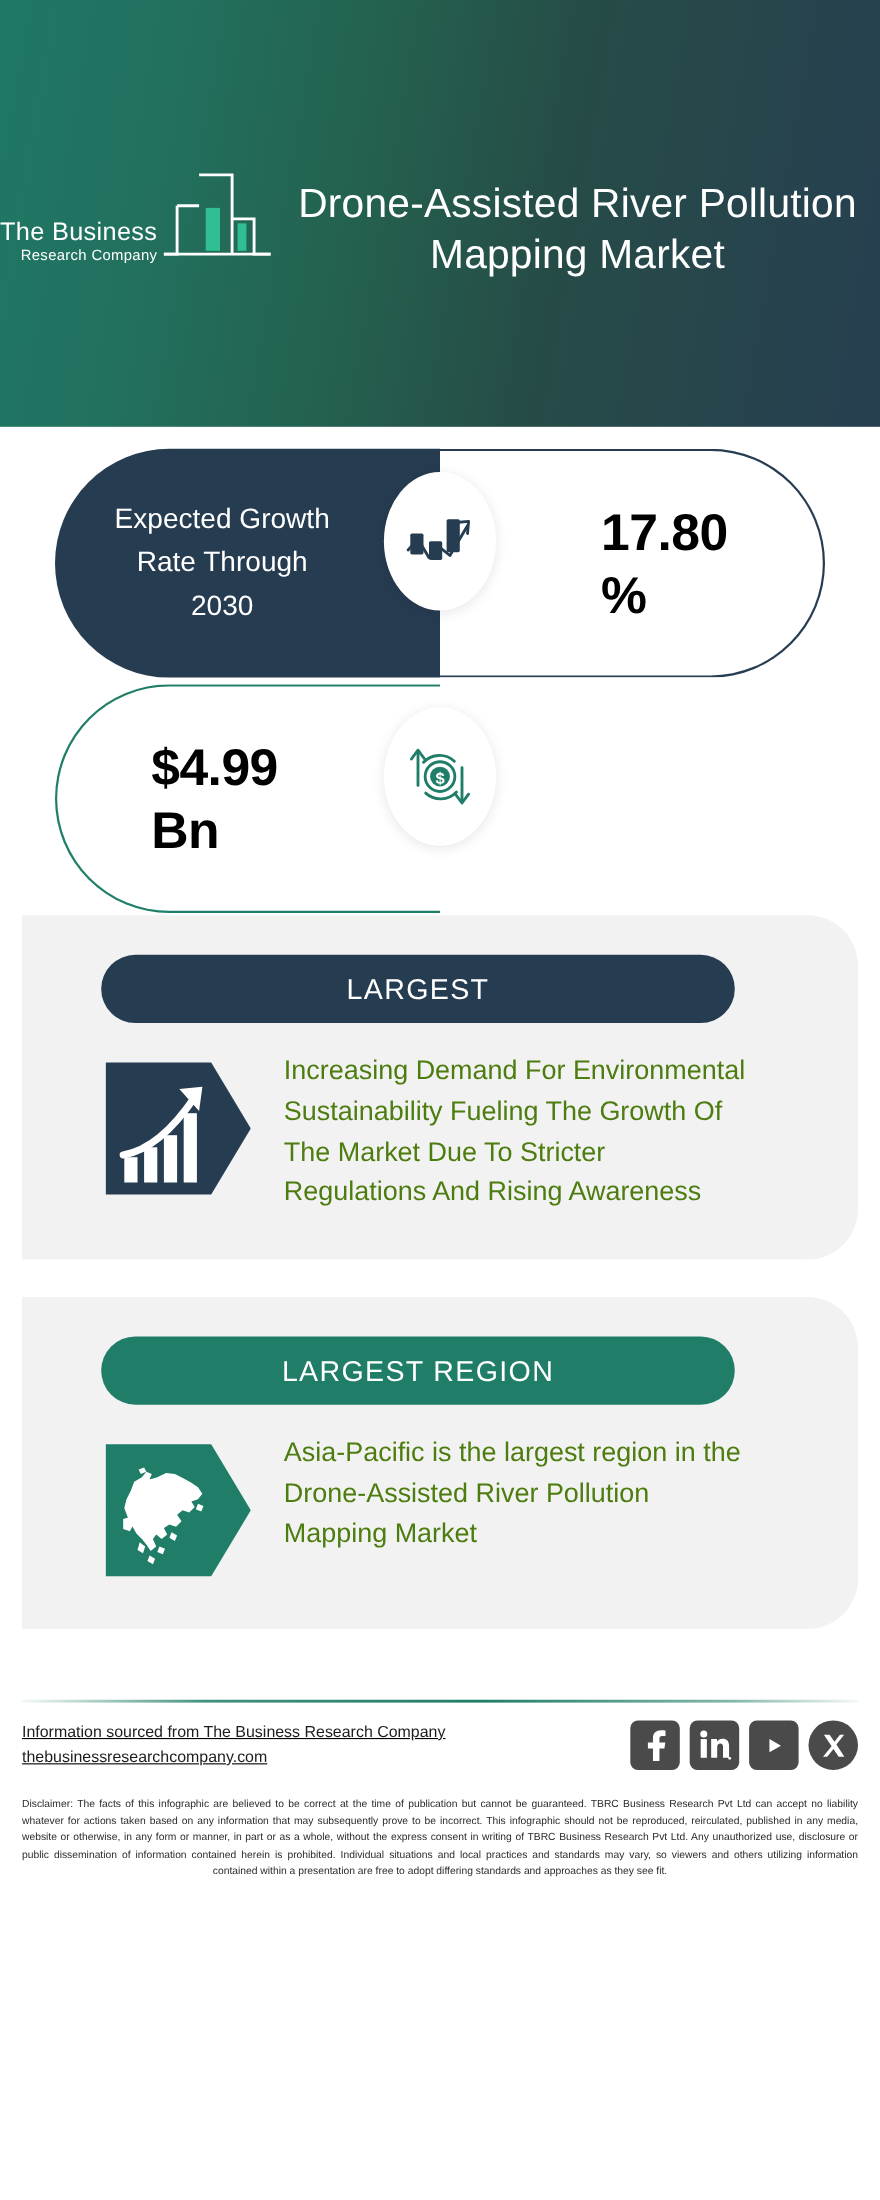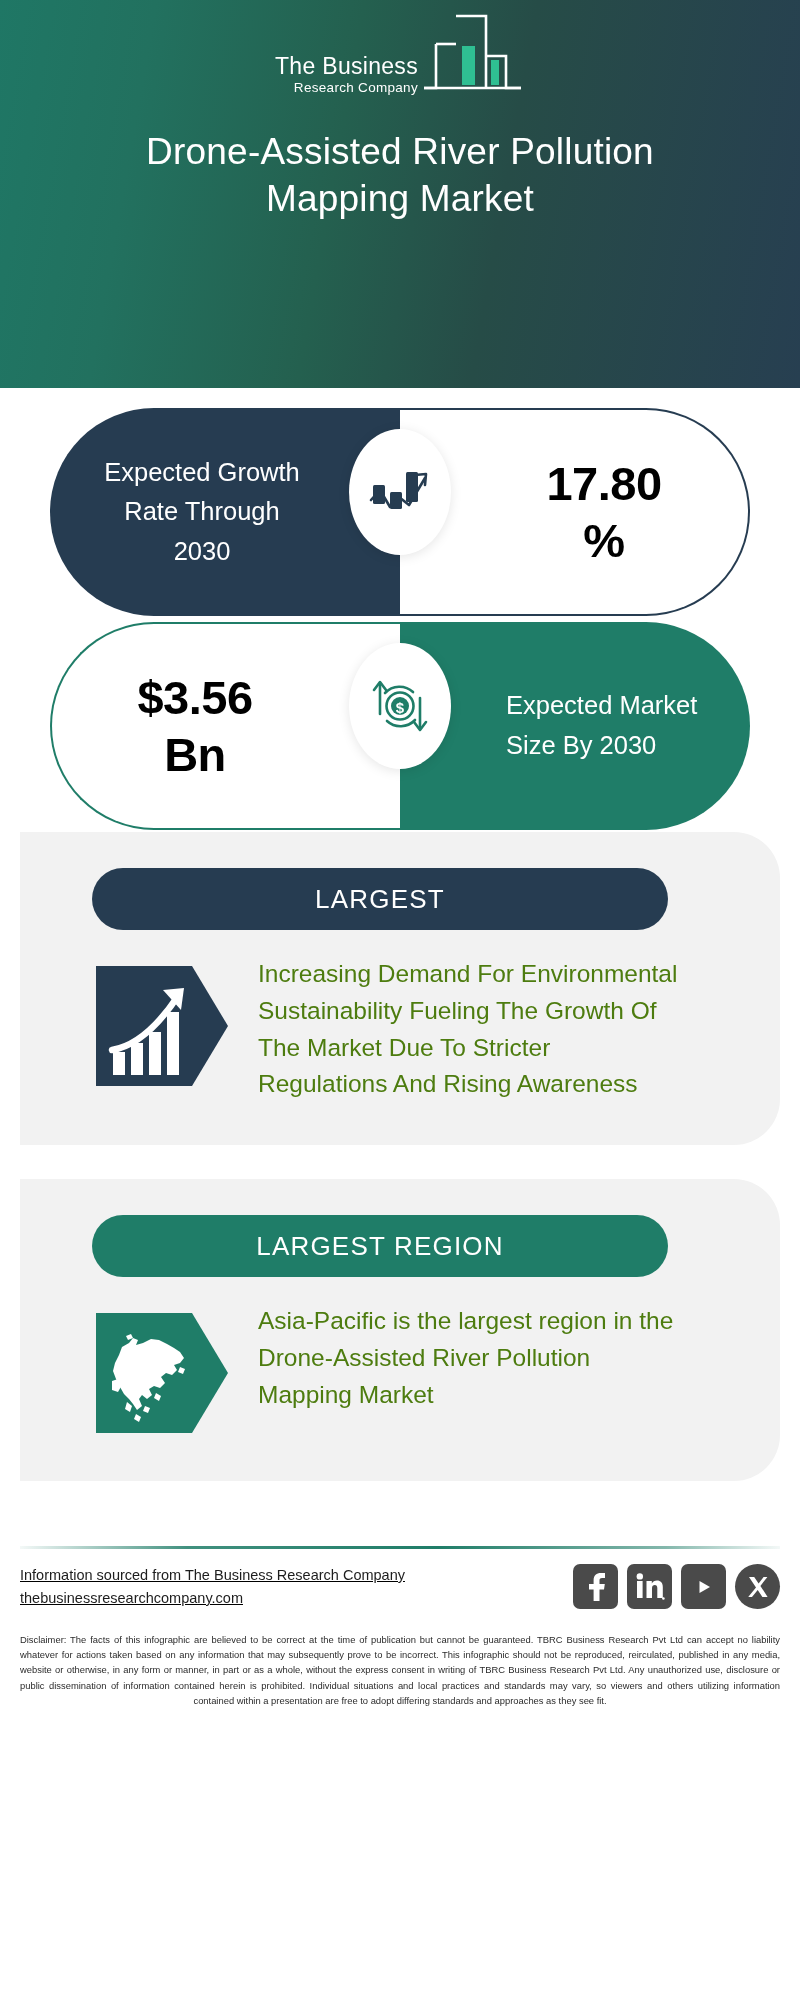--- a/index.html
+++ b/index.html
@@ -19,21 +19,21 @@
     background: #ffffff;
   }
 
   
   .header {
     position: relative;
     width: 800px;
     height: 388px;
     background: linear-gradient(100deg, #1f7765 0%, #22715f 18%, #24604f 42%, #264c47 62%, #273f51 100%);
     display: flex;
-    flex-direction: column;
+    flex-direction: row;
     align-items: center;
   }
 
   .logo-wrap {
     margin-top: 18px;
     display: flex;
     align-items: flex-end;
     height: 82px;
   }
   .logo-text {
@@ -122,21 +122,21 @@
     max-width: 250px;
   }
   .stat-label.pad-left { padding-left: 56px; text-align: left; }
   .stat-label.pad-right { padding-right: 46px; }
 
   .stat-value {
     color: #000000;
     font-size: 47px;
     font-weight: 700;
     line-height: 1.22;
-    text-align: center;
+    text-align: left;
     letter-spacing: -0.5px;
   }
   .stat-value.pad-left { padding-left: 60px; }
   .stat-value.pad-right { padding-right: 62px; }
 
   .icon-bubble {
     position: absolute;
     left: 50%;
     top: 50%;
     transform: translate(-50%, -50%);
@@ -297,26 +297,23 @@
         <rect x="38" y="9" width="12" height="30" rx="1.5" fill="#263c51"></rect>
         <path d="M3 37 L12 27 L22 44 L31 34 L41 42 L57 15" fill="none" stroke="#263c51" stroke-width="2.6" stroke-linejoin="round" stroke-linecap="round"></path>
         <path d="M47 12 L58 11 L57 22" fill="none" stroke="#263c51" stroke-width="2.6" stroke-linejoin="round" stroke-linecap="round"></path>
       </svg>
     </div>
   </div>
 
   <div class="stat-card" id="stat-card-2">
     <div class="half outline-teal">
       <div class="stat-value pad-right">
-        <div>$3.56</div>
+        <div>$4.99</div>
         <div>Bn</div>
       </div>
-    </div>
-    <div class="half fill-teal">
-      <div class="stat-label pad-left">Expected Market Size By 2030</div>
     </div>
     <div class="icon-bubble">
       <svg width="66" height="64" viewBox="0 0 66 64">
         <circle cx="33" cy="32" r="13.5" fill="none" stroke="#1f7d68" stroke-width="2.6"></circle>
         <circle cx="33" cy="32" r="9" fill="#1f7d68"></circle>
         <text x="33" y="38.5" font-family="Liberation Sans, sans-serif" font-size="15" font-weight="bold" fill="#ffffff" text-anchor="middle">$</text>
         <path d="M18 19 A20 20 0 0 1 46 18" fill="none" stroke="#1f7d68" stroke-width="2.6" stroke-linecap="round"></path>
         <path d="M48 46 A20 20 0 0 1 20 47" fill="none" stroke="#1f7d68" stroke-width="2.6" stroke-linecap="round"></path>
         <path d="M13 40 V9" fill="none" stroke="#1f7d68" stroke-width="2.6" stroke-linecap="round"></path>
         <path d="M7 16 L13 8 L19 16" fill="none" stroke="#1f7d68" stroke-width="2.6" stroke-linejoin="round" stroke-linecap="round"></path>

